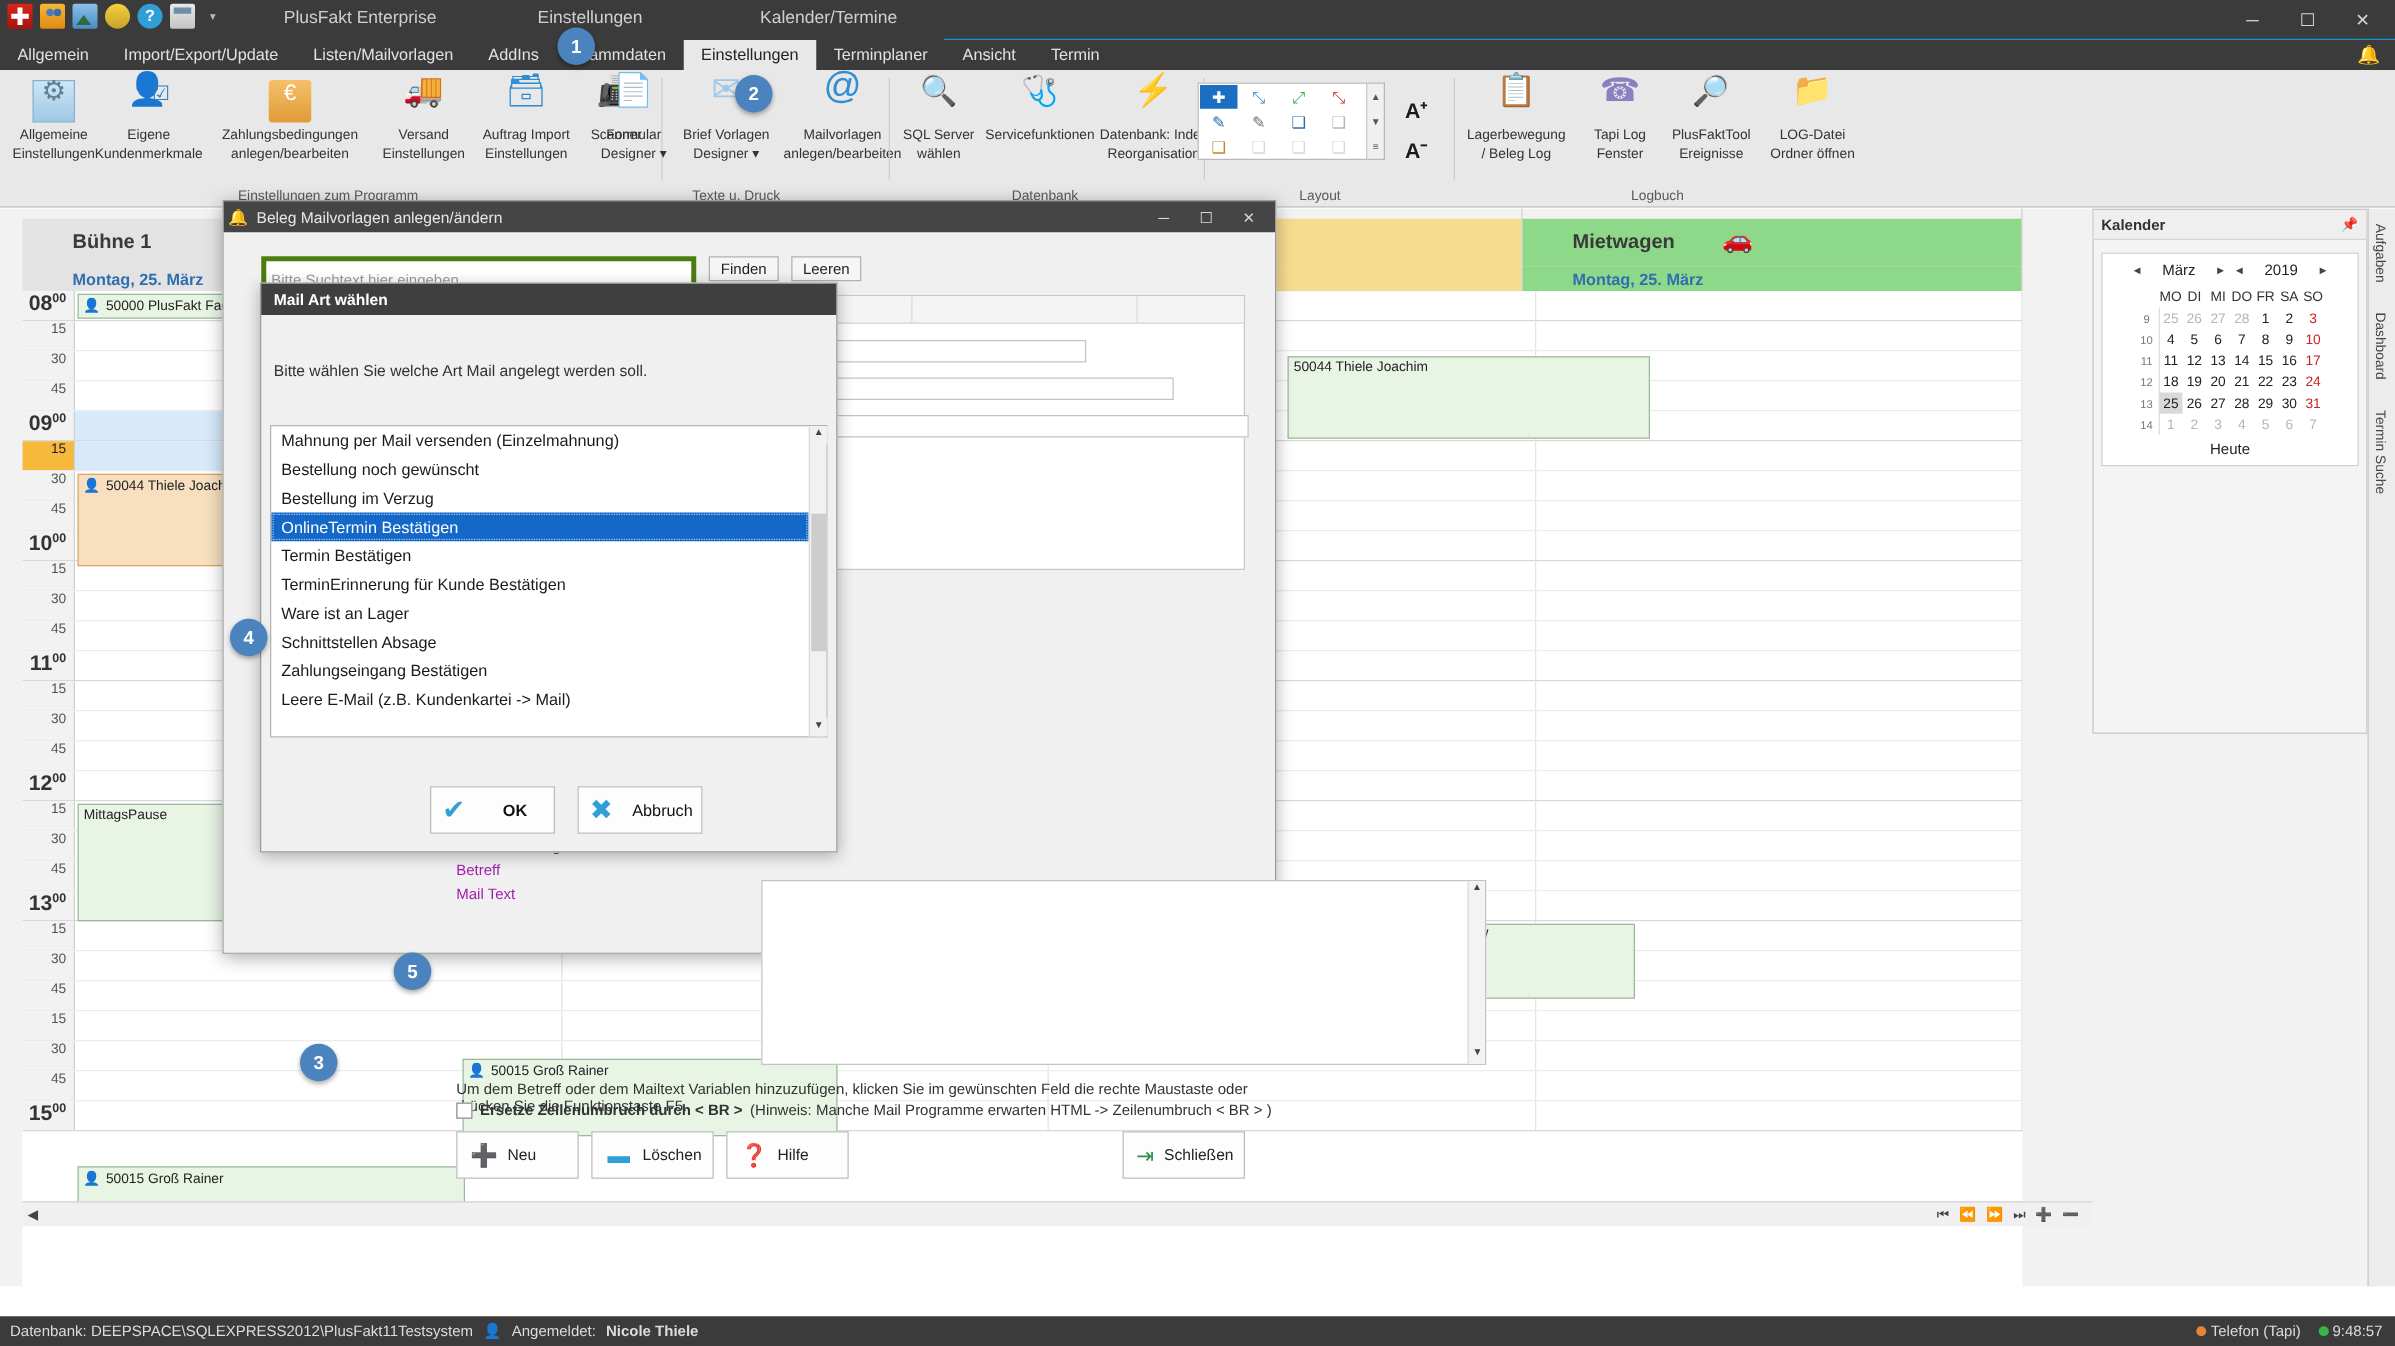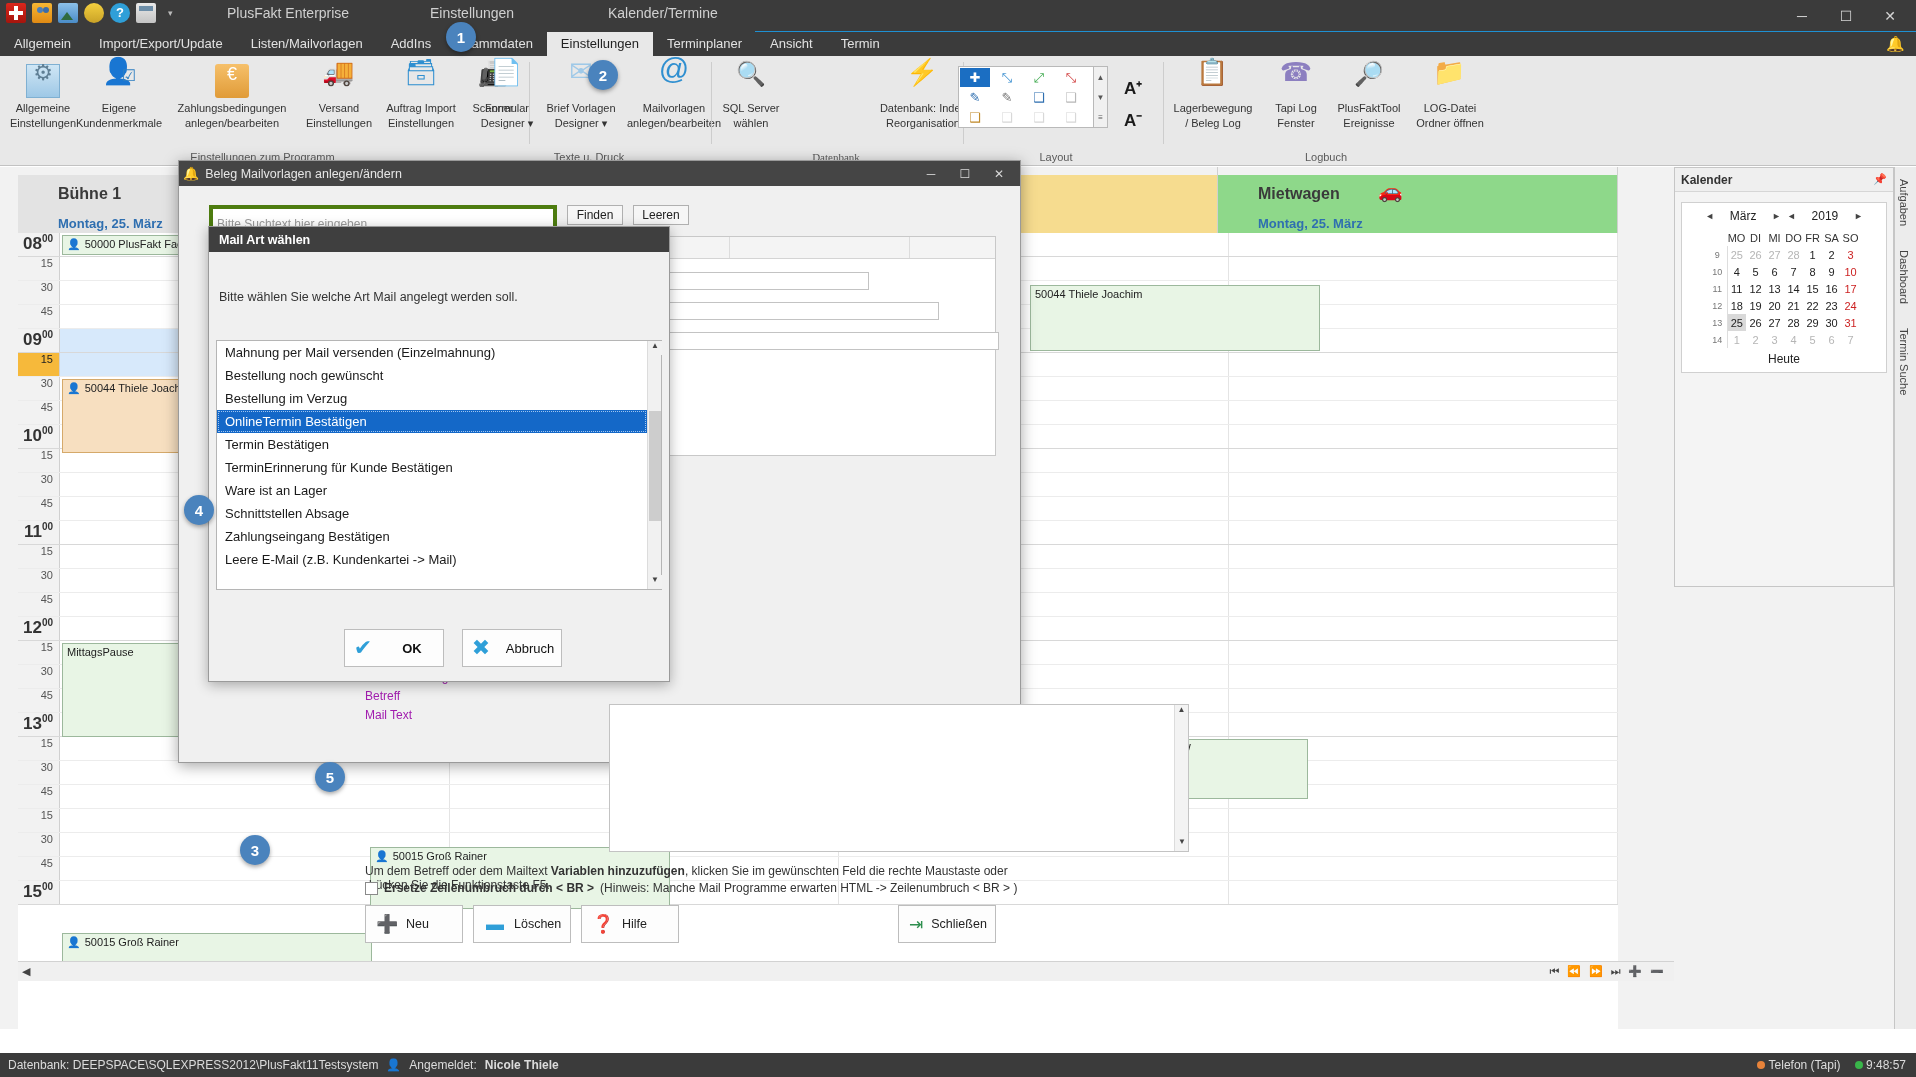--- a/index.html
+++ b/index.html
@@ -189,21 +189,21 @@
   .ff.w3 { width:390px; }
   .arrowmark { position:absolute; left:192px; top:305px; color:#3a6fb0; font-size:13px;}
   .navmini { position:absolute; left:186px; top:452px; font-size:10px; color:#444; letter-spacing:2px;}
 
   .leftlabels { position:absolute; left:186px; top:482px; font-size:12px; color:#a21caf; line-height:19px; }
   .bigfield { position:absolute; left:430px; top:518px; width:580px; height:148px; border:1px solid #c3c3c3; background:#fff;}
   .bigfield .vsb { position:absolute; right:0; top:0; width:14px; height:100%; background:#f3f3f3; border-left:1px solid #dcdcdc;}
   .bigfield .vsb .up,.bigfield .vsb .dn{ height:14px; text-align:center; font-size:8px; color:#444;}
 
   .hintline { position:absolute; left:186px; top:678px; font-size:12px; color:#333;}
-  .hintline b { font-weight:bold; }
+  .hintline b { font-weight:normal; }
   .chkline { position:absolute; left:186px; top:695px; display:flex; align-items:center; gap:6px; font-size:12px; color:#333;}
   .chkbox { width:13px; height:13px; border:1px solid #8a8a8a; background:#fff; display:inline-block;}
 
   .footbtns { position:absolute; left:186px; top:719px; display:flex; gap:10px;}
   .fbtn { width:98px; height:38px; border:1px solid #bdbdbd; background:#fdfdfd; display:flex; align-items:center; gap:8px;
           padding-left:10px; font-size:12.5px; color:#222;}
   .fbtn .fi { font-size:18px; color:#2f9fd8; width:22px; text-align:center;}
   .closebtn { position:absolute; right:24px; top:719px; width:98px; height:38px; border:1px solid #bdbdbd; background:#fdfdfd;
               display:flex; align-items:center; gap:8px; padding-left:10px; font-size:12.5px; color:#222;}
 
@@ -351,28 +351,34 @@
     </div>
 
     <div class="rgroup" style="left:708px; width:256px;">
       <div class="rbtn" style="left:0;">
         <span class="gl">
             <span class="ic ic-sql"></span>
           </span>
         <span class="lbl">SQL Server</span>
         <span class="lbl">wählen</span>
       </div>
+      <div class="rbtn" style="left:70px; width:108px;">
+        <span class="gl">
+            <span class="ic ic-stet"></span>
+          </span>
+        <span class="lbl">Servicefunktionen</span>
+      </div>
       <div class="rbtn" style="left:160px; width:110px;">
         <span class="gl">
             <span class="ic ic-bolt"></span>
           </span>
         <span class="lbl">Datenbank: Index</span>
         <span class="lbl">Reorganisation</span>
       </div>
-      <div class="grp-label" style="width:256px;font-family:Liberation Serif, serif;">Datenbank</div>
+      <div class="grp-label" style="width:256px;">Datenbank</div>
       <div class="sep" style="right:0;"></div>
     </div>
 
     <div class="rgroup" style="left:956px; width:200px;">
       <div class="gallery" style="left:2px;">
         <div class="gcell sel" style="color:#fff">✚</div>
         <div class="gcell" style="color:#3b8fd0">⤡</div>
         <div class="gcell" style="color:#3faa4f">⤢</div>
         <div class="gcell" style="color:#d03b3b">⤡</div>
         <div class="gcell" style="color:#2f6fb0">✎</div>

